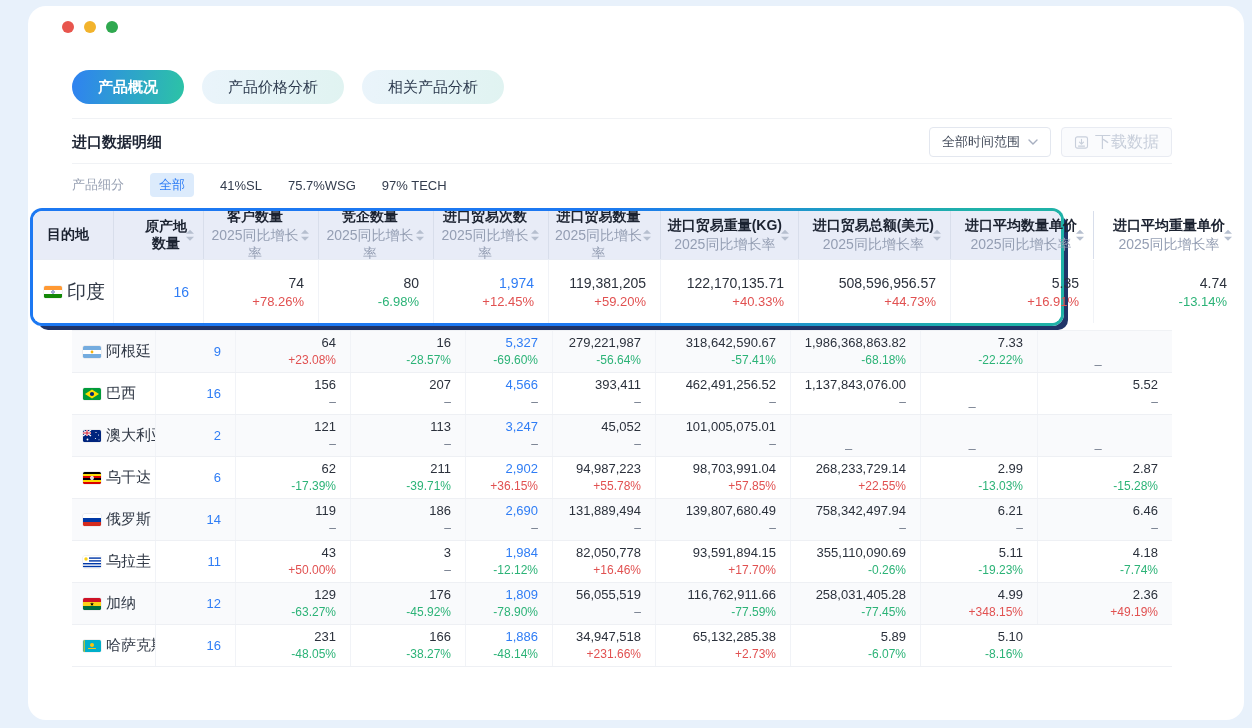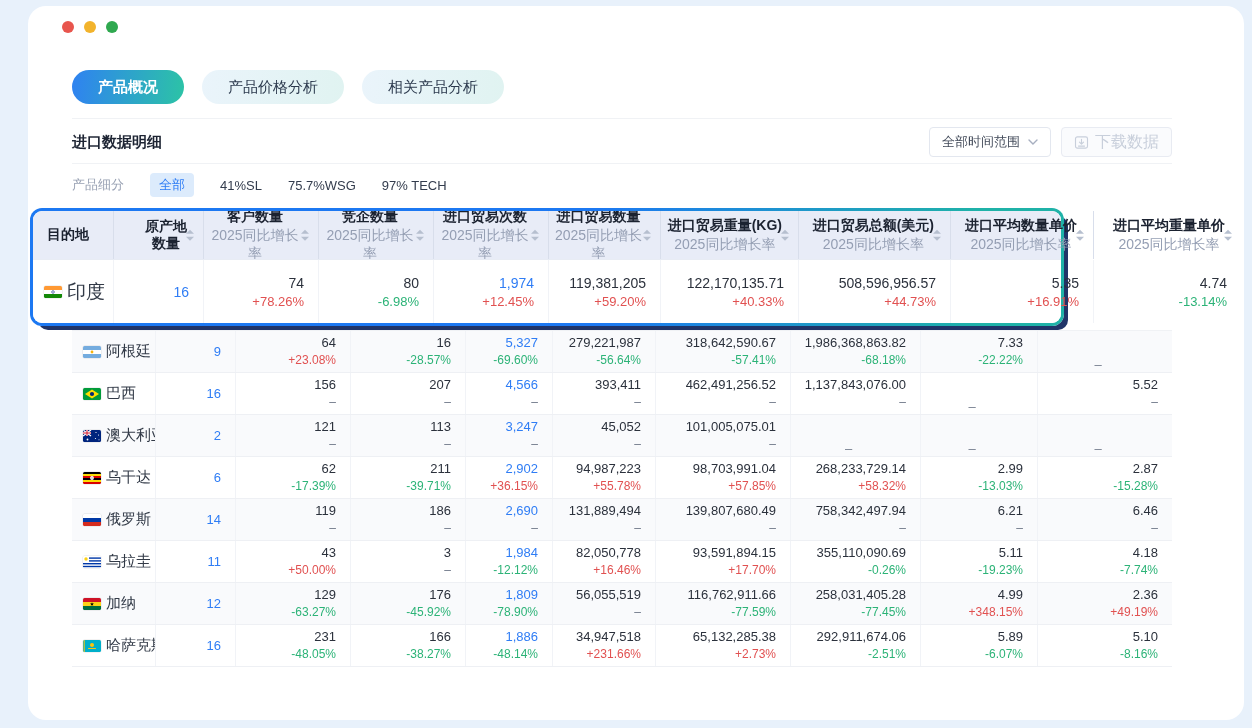--- a/index.html
+++ b/index.html
@@ -450,21 +450,21 @@
           <div class="cell num">
             <div class="val">94,987,223</div>
             <div class="chg up">+55.78%</div>
           </div>
           <div class="cell num">
             <div class="val">98,703,991.04</div>
             <div class="chg up">+57.85%</div>
           </div>
           <div class="cell num">
             <div class="val">268,233,729.14</div>
-            <div class="chg up">+58.32%</div>
+            <div class="chg up">+22.55%</div>
           </div>
           <div class="cell num">
             <div class="val">2.99</div>
             <div class="chg down">-13.03%</div>
           </div>
           <div class="cell num">
             <div class="val">2.87</div>
             <div class="chg down">-15.28%</div>
           </div>
         </div>
@@ -642,24 +642,20 @@
           </div>
           <div class="cell num">
             <div class="val">34,947,518</div>
             <div class="chg up">+231.66%</div>
           </div>
           <div class="cell num">
             <div class="val">65,132,285.38</div>
             <div class="chg up">+2.73%</div>
           </div>
           <div class="cell num">
-            <div class="val">292,911,674.06</div>
-            <div class="chg down">-2.51%</div>
-          </div>
-          <div class="cell num">
             <div class="val">5.89</div>
             <div class="chg down">-6.07%</div>
           </div>
           <div class="cell num">
             <div class="val">5.10</div>
             <div class="chg down">-8.16%</div>
           </div>
         </div>
       </div>
 

